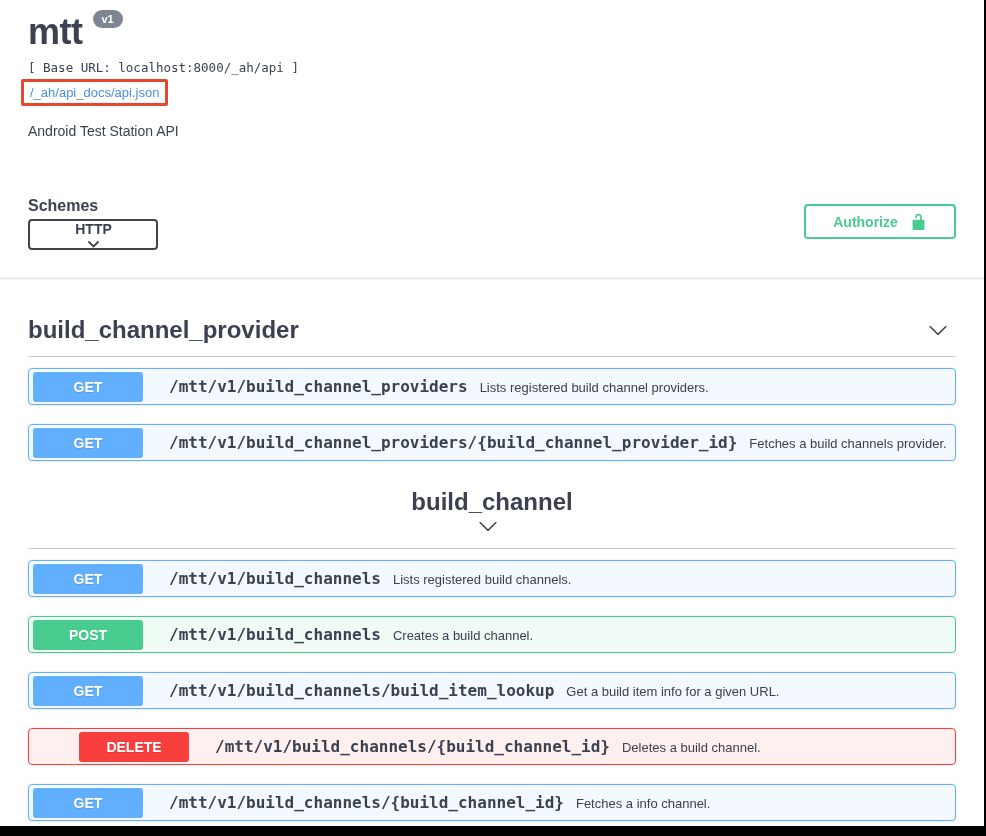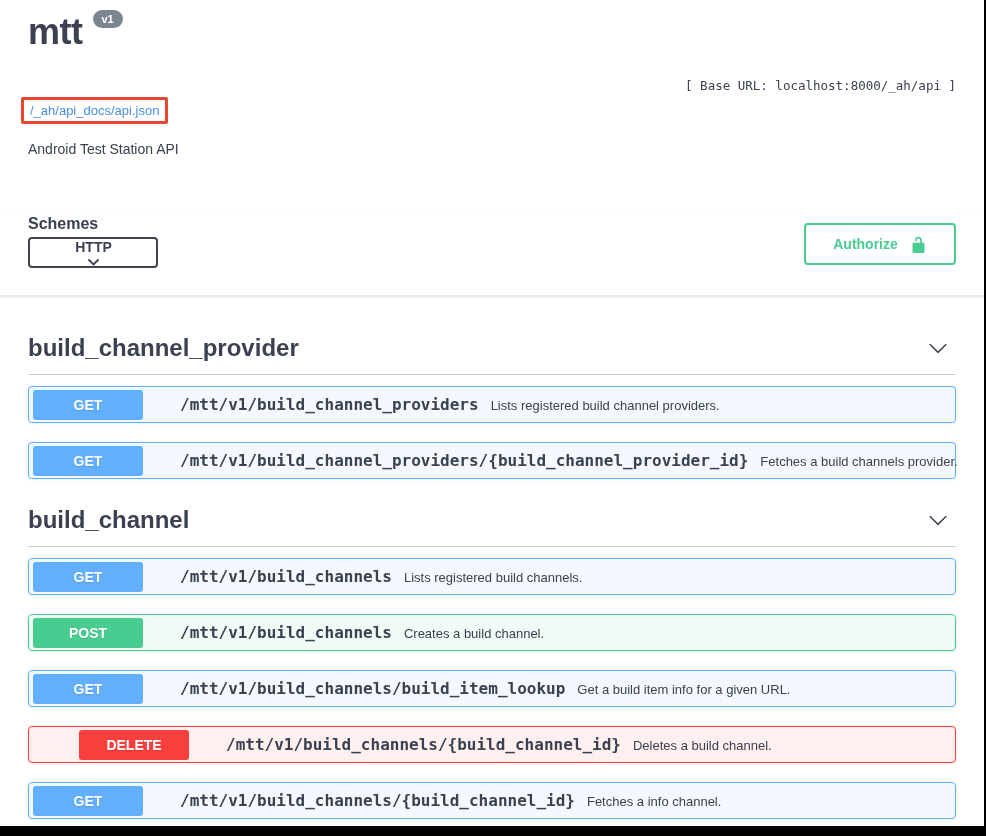--- a/index.html
+++ b/index.html
@@ -21,23 +21,23 @@
     font-size:36px; font-weight:700; line-height:1;
     color:var(--c-text, #3b4151); letter-spacing:-0.5px;
   }
   .version-badge {
     display:inline-block; margin-left:10px; margin-top:-4px;
     background:#7d8492; color:#fff;
     font-size:11px; font-weight:700;
     padding:3px 9px; border-radius:20px;
   }
   .base-url {
-    margin-top:28px;
+    margin-top:10px;
     font-family:"DejaVu Sans Mono","Liberation Mono", monospace;
-    font-size:12.5px; color:var(--c-text, #3b4151);text-align:right;
+    font-size:12.5px; color:var(--c-text, #3b4151);
   }
   .link-box {
     display:inline-block; margin-top:4px; margin-left:-7px;
     border:3px solid var(--c-annot, #e5482d);
     border-radius:2px; padding:1px 6px 2px 6px;
   }
   .spec-link {
     font-size:13px; color:var(--c-link, #4990e2);
     text-decoration:none; cursor:pointer;
   }
@@ -57,38 +57,38 @@
   .scheme-select {
     width:130px; height:31px;
     border:2px solid #41444e; border-radius:4px;
     display:flex; align-items:center; justify-content:space-between;
     padding:0 10px 0 11px;
     font-size:14px; font-weight:700; color:var(--c-text, #3b4151);
     background:#fff; cursor:pointer;flex-direction:column;
   }
   .scheme-select .chev-sm svg { display:block; }
   .authorize-btn {
-    min-width:152px; height:42px;
+    min-width:152px; height:35px;
     border:2px solid var(--c-auth, #49cc90); border-radius:4px;
     background:#fff; color:var(--c-auth, #49cc90);
     font-size:14px; font-weight:700;
     display:flex; align-items:center; justify-content:center; gap:12px;
-    cursor:pointer; margin-bottom:3px;
+    cursor:pointer; margin-bottom:11px;
   }
   .authorize-btn svg { display:block; }
 
   
   .sections { padding:30px 28px 0 28px; }
   .sec-head {
     display:flex; justify-content:space-between; align-items:center;
     padding:8px 0 12px 0;
     border-bottom:1px solid rgba(59,65,81,.28);
     margin-bottom:11px; cursor:pointer;
   }
-  .sec-head.later { margin-top:1px; }
+  .sec-head.later { margin-top:1px;flex-direction:column; }
   .sec-title { font-size:24px; font-weight:700; color:var(--c-text, #3b4151); }
   .chev { padding-right:8px; }
   .chev svg { display:block; fill:var(--c-text, #3b4151); }
 
   .opblock {
     display:flex; align-items:center;
     border:1px solid; border-radius:4px;
     padding:3px 4px; margin-bottom:19px; height:37px;
     box-shadow:0 0 3px rgba(0,0,0,.12);
     cursor:pointer;
@@ -103,21 +103,21 @@
     padding:7px 0; border-radius:3px;
     color:#fff; font-size:14px; font-weight:700;
     text-shadow:0 1px 0 rgba(0,0,0,.1);
   }
   .method.get    { background:var(--c-get, #61affe); }
   .method.post   { background:var(--c-post, #49cc90); }
   .method.delete { background:var(--c-delete, #f93e3e);margin-left:46px; }
   .method.put    { background:var(--c-put, #fca130); }
 
   .path {
-    margin-left:37px;
+    margin-left:26px;
     font-family:"DejaVu Sans Mono","Liberation Mono", monospace;
     font-size:16px; font-weight:700; color:var(--c-text, #3b4151);
     white-space:nowrap;
   }
   .summary {
     margin-left:12px; margin-top:2px;
     font-size:13px; color:var(--c-text, #3b4151);
     white-space:nowrap;
   }
 </style>

